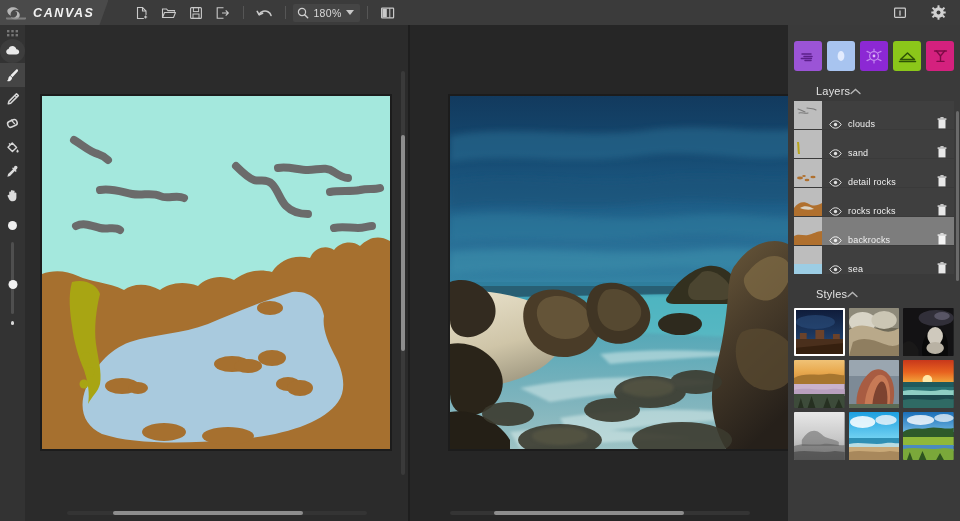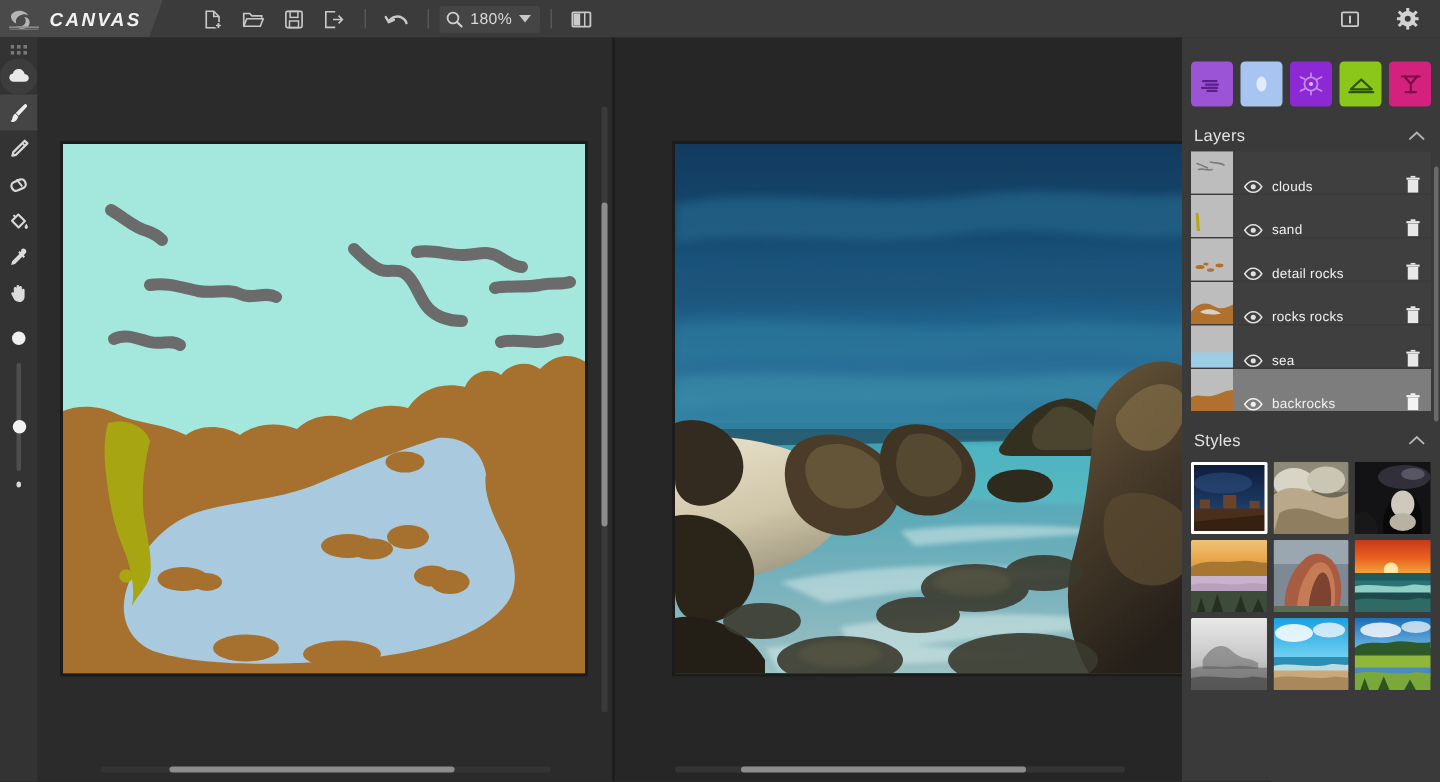--- a/index.html
+++ b/index.html
@@ -94,22 +94,22 @@
     position: absolute; left: 788px; top: 25px; width: 172px; height: 496px;
     background: #3a3a3a;
   }
   .matrow { display: flex; gap: 5px; padding: 16px 6px 10px 6px; }
   .matsw {
     width: 30px; height: 30px; border-radius: 3px; cursor: pointer;
     display: flex; align-items: center; justify-content: center; position: relative;
   }
 
   .secthead {
-    display: flex; align-items: center; justify-content: space-between;
-    padding: 4px 10px 4px 8px; height: 20px;
+    display: flex; align-items: center; 
+    padding: 4px 10px 4px 8px; height: 20px; margin-left: 20px;
   }
   .secttitle { color: #e2e2e2; font-size: 11px; letter-spacing: .2px; }
   .chev { color: #b5b5b5; font-size: 10px; cursor:pointer; }
 
   .addlayer {
     margin: 3px 6px 5px 6px; height: 15px; background: #4b4b4b; border-radius: 2px;
     display: flex; align-items: center; justify-content: center; cursor: pointer;
   }
   .addlayer span { color: #e6e6e6; font-size: 7.5px; font-weight: 700; letter-spacing: .7px; }
 
@@ -637,62 +637,62 @@
         <span class="lname">rocks rocks</span>
         <div class="trash">
           <svg width="10" height="12" viewBox="0 0 10 12">
               <rect x="0.6" y="1.4" width="8.8" height="1.4" fill="#e8e8e8"></rect>
               <rect x="1.5" y="3" width="7" height="8.4" fill="#e8e8e8"></rect>
               <rect x="3.4" y="0.2" width="3.2" height="1.2" fill="#e8e8e8"></rect>
             </svg>
         </div>
       </div>
 
+      <div class="layerrow sel">
+        <div class="thumb">
+          <svg width="28" height="28" viewBox="0 0 28 28">
+              <rect width="28" height="28" fill="#bdbdbd"></rect>
+            <path d="M0 19 C5 16 9 19 14 18 C19 17 23 14 28 14 L28 28 L0 28 Z" fill="#b0702e"></path>
+            </svg>
+        </div>
+        <div class="eye">
+          <svg width="13" height="9" viewBox="0 0 13 9">
+              <path d="M0.8 4.5C2.6 1.8 4.4.8 6.5.8s3.9 1 5.7 3.7c-1.8 2.7-3.6 3.7-5.7 3.7S2.6 7.2.8 4.5Z" fill="none" stroke="#efefef" stroke-width="1"></path>
+              <circle cx="6.5" cy="4.5" r="1.7" fill="#efefef"></circle>
+            </svg>
+        </div>
+        <span class="lname">backrocks</span>
+        <div class="trash">
+          <svg width="10" height="12" viewBox="0 0 10 12">
+              <rect x="0.6" y="1.4" width="8.8" height="1.4" fill="#f4f4f4"></rect>
+              <rect x="1.5" y="3" width="7" height="8.4" fill="#f4f4f4"></rect>
+              <rect x="3.4" y="0.2" width="3.2" height="1.2" fill="#f4f4f4"></rect>
+            </svg>
+        </div>
+      </div>
+
       <div class="layerrow">
         <div class="thumb">
           <svg width="28" height="28" viewBox="0 0 28 28">
               <rect width="28" height="28" fill="#bdbdbd"></rect>
             <rect x="0" y="18" width="28" height="10" fill="#9ccde4"></rect>
             </svg>
         </div>
         <div class="eye">
           <svg width="13" height="9" viewBox="0 0 13 9">
               <path d="M0.8 4.5C2.6 1.8 4.4.8 6.5.8s3.9 1 5.7 3.7c-1.8 2.7-3.6 3.7-5.7 3.7S2.6 7.2.8 4.5Z" fill="none" stroke="#e0e0e0" stroke-width="1"></path>
               <circle cx="6.5" cy="4.5" r="1.7" fill="#e0e0e0"></circle>
             </svg>
         </div>
         <span class="lname">sea</span>
         <div class="trash">
           <svg width="10" height="12" viewBox="0 0 10 12">
               <rect x="0.6" y="1.4" width="8.8" height="1.4" fill="#e8e8e8"></rect>
               <rect x="1.5" y="3" width="7" height="8.4" fill="#e8e8e8"></rect>
               <rect x="3.4" y="0.2" width="3.2" height="1.2" fill="#e8e8e8"></rect>
-            </svg>
-        </div>
-      </div>
-
-      <div class="layerrow sel">
-        <div class="thumb">
-          <svg width="28" height="28" viewBox="0 0 28 28">
-              <rect width="28" height="28" fill="#bdbdbd"></rect>
-            <path d="M0 19 C5 16 9 19 14 18 C19 17 23 14 28 14 L28 28 L0 28 Z" fill="#b0702e"></path>
-            </svg>
-        </div>
-        <div class="eye">
-          <svg width="13" height="9" viewBox="0 0 13 9">
-              <path d="M0.8 4.5C2.6 1.8 4.4.8 6.5.8s3.9 1 5.7 3.7c-1.8 2.7-3.6 3.7-5.7 3.7S2.6 7.2.8 4.5Z" fill="none" stroke="#efefef" stroke-width="1"></path>
-              <circle cx="6.5" cy="4.5" r="1.7" fill="#efefef"></circle>
-            </svg>
-        </div>
-        <span class="lname">backrocks</span>
-        <div class="trash">
-          <svg width="10" height="12" viewBox="0 0 10 12">
-              <rect x="0.6" y="1.4" width="8.8" height="1.4" fill="#f4f4f4"></rect>
-              <rect x="1.5" y="3" width="7" height="8.4" fill="#f4f4f4"></rect>
-              <rect x="3.4" y="0.2" width="3.2" height="1.2" fill="#f4f4f4"></rect>
             </svg>
         </div>
       </div>
     </div>
 
     <div class="secthead" style="margin-top:10px">
       <span class="secttitle">Styles</span>
       <span class="chev">
         <svg width="11" height="7" viewBox="0 0 11 7">
             <path d="M1 5.6L5.5 1.4 10 5.6" fill="none" stroke="#b5b5b5" stroke-width="1.3" stroke-linecap="round"></path>

